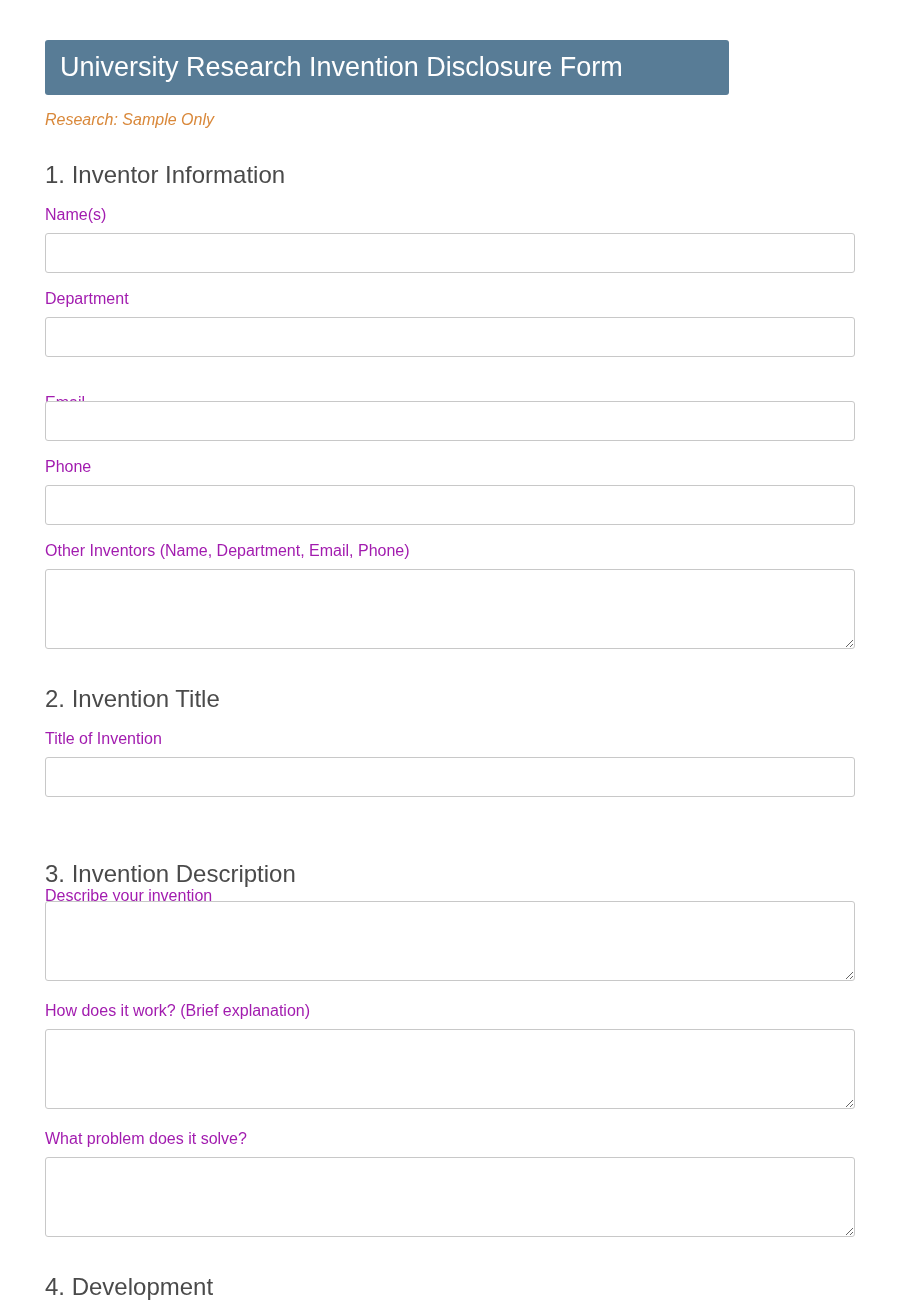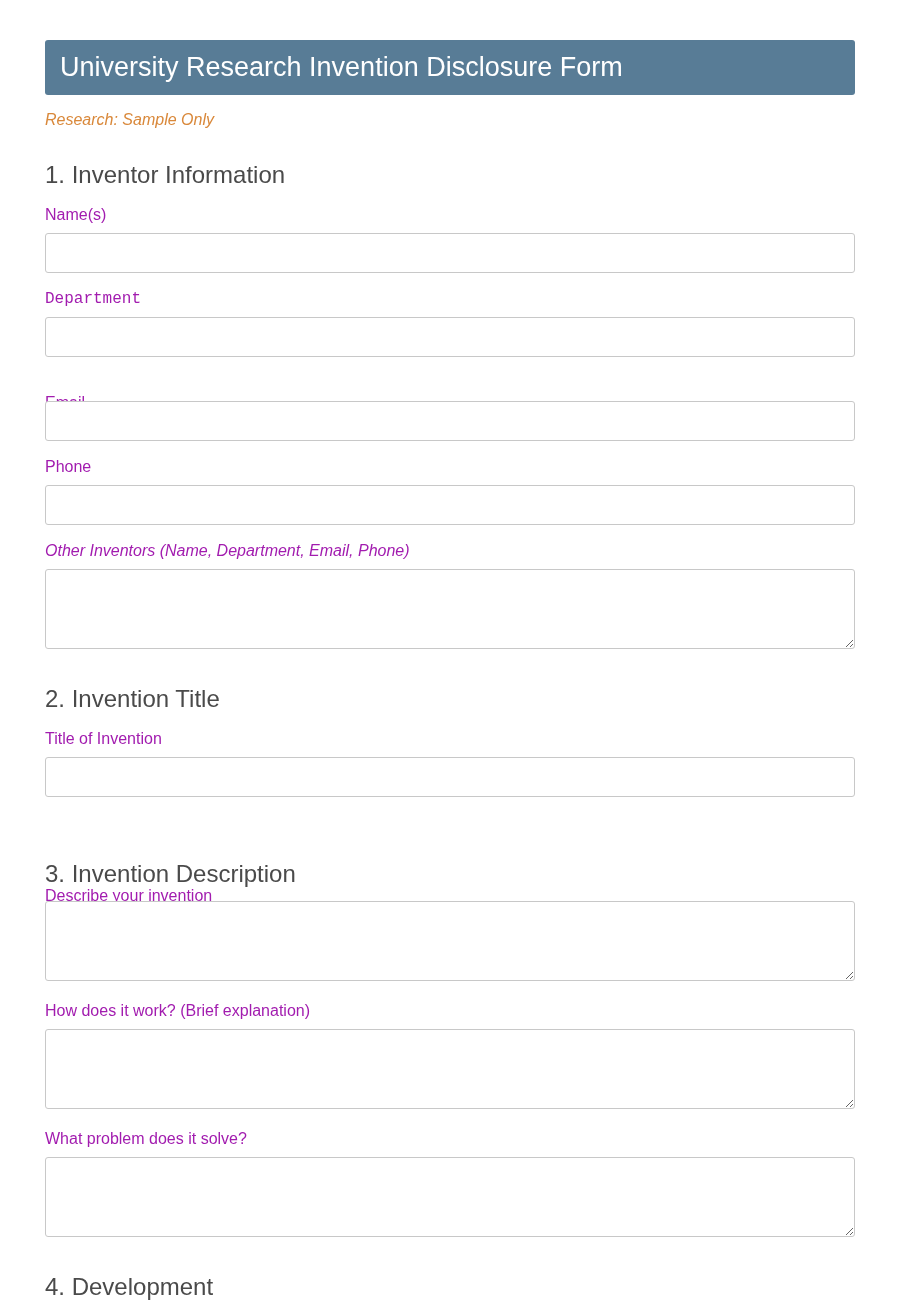--- a/index.html
+++ b/index.html
@@ -34,33 +34,33 @@
     margin: 0; padding: 6px 10px;
   }
   input.field { height: 40px; }
   textarea.field { height: 80px; resize: vertical; }
   .abs { position: absolute; left: 0; }
 </style>
 </head>
 <body>
 
 <div class="container">
-  <div class="abs header" style="top:0;width:810px;">University Research Invention Disclosure Form</div>
+  <div class="abs header" style="top:0;width:684px;">University Research Invention Disclosure Form</div>
   <div class="abs warning" style="top:55px;margin:0;padding-top:15px;">Research: Sample Only</div>
 
   <h2 class="abs" style="top:121px;">1. Inventor Information</h2>
   <label class="abs" style="top:165px;">Name(s)</label>
   <input class="abs field" style="top: 193px;" type="text">
-  <label class="abs" style="top:249px;font-family:Liberation Mono, monospace;">Department</label>
+  <label class="abs" style="top:249px;">Department</label>
   <input class="abs field" style="top: 277px;" type="text">
   <label class="abs" style="top:333px;margin-top:20px;">Email</label>
   <input class="abs field" style="top: 361px;" type="text">
   <label class="abs" style="top:417px;">Phone</label>
   <input class="abs field" style="top: 445px;" type="text">
-  <label class="abs" style="top:501px;font-style:italic;">Other Inventors (Name, Department, Email, Phone)</label>
+  <label class="abs" style="top:501px;">Other Inventors (Name, Department, Email, Phone)</label>
   <textarea class="abs field" style="top: 529px;"></textarea>
 
   <h2 class="abs" style="top:645px;">2. Invention Title</h2>
   <label class="abs" style="top:689px;">Title of Invention</label>
   <input class="abs field" style="top: 717px;" type="text">
 
   <h2 class="abs" style="top:820px;">3. Invention Description</h2>
   <label class="abs" style="top:846px;">Describe your invention</label>
   <textarea class="abs field" style="top: 861px;"></textarea>
   <label class="abs" style="top:961px;">How does it work? (Brief explanation)</label>

